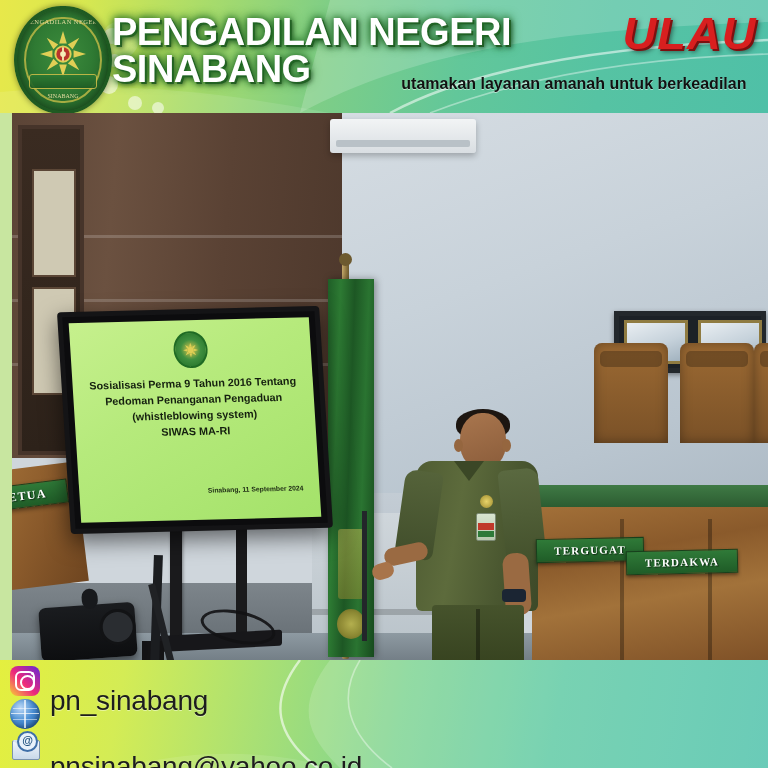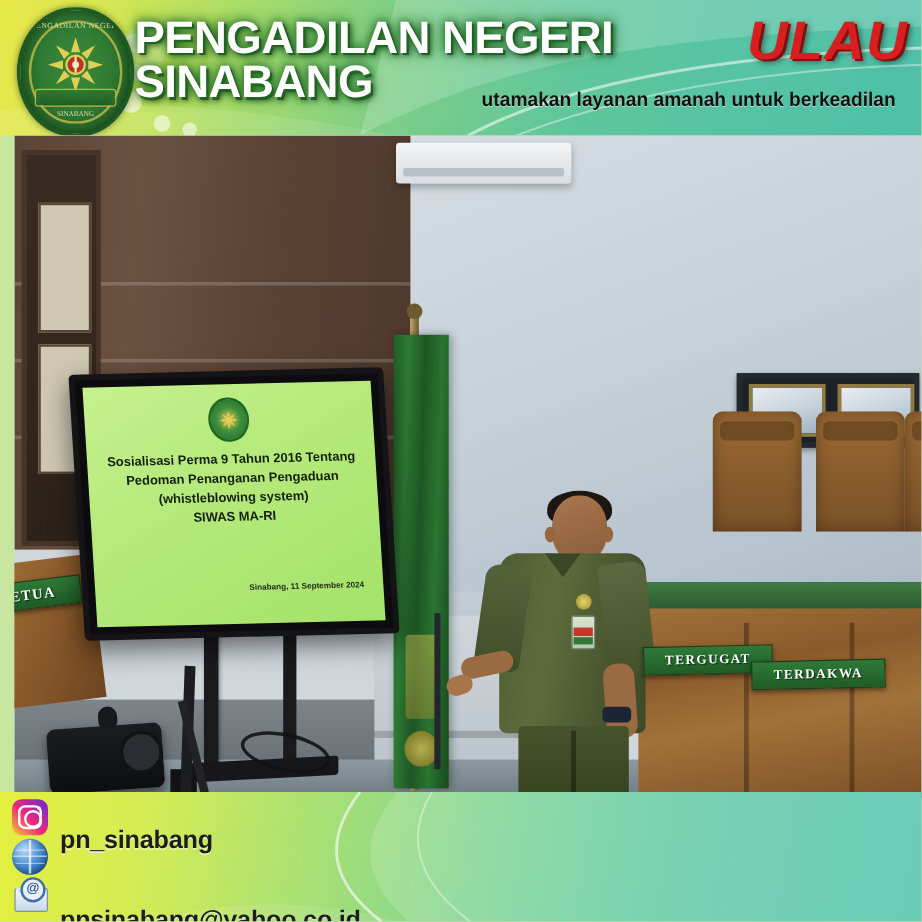--- a/index.html
+++ b/index.html
@@ -360,21 +360,21 @@
     position:absolute;left:2px;top:8px;width:26px;height:11px;
     background:linear-gradient(#dbe7f3,#aac2db);
     clip-path:polygon(0 0,100% 0,50% 100%);border-radius:2px;
   }
   .mail .at{
     position:absolute;left:7px;top:-1px;width:17px;height:17px;border-radius:50%;
     background:#e8f1fa;border:2px solid #3f6fa8;color:#20517f;
     font-size:11px;font-weight:bold;text-align:center;line-height:14px;
   }
   .c-text{
-    font-size:21px;font-weight:bold;color:#1d1d1d;letter-spacing:-.2px;
+    font-size:28px;font-weight:normal;color:#1d1d1d;letter-spacing:-.2px;
     font-family:"Liberation Sans", sans-serif;
     text-shadow:0 1px 0 rgba(255,255,255,.45);
     margin-top:40px;
   }
 </style>
 </head>
 <body>
 
 <div id="poster">
 

